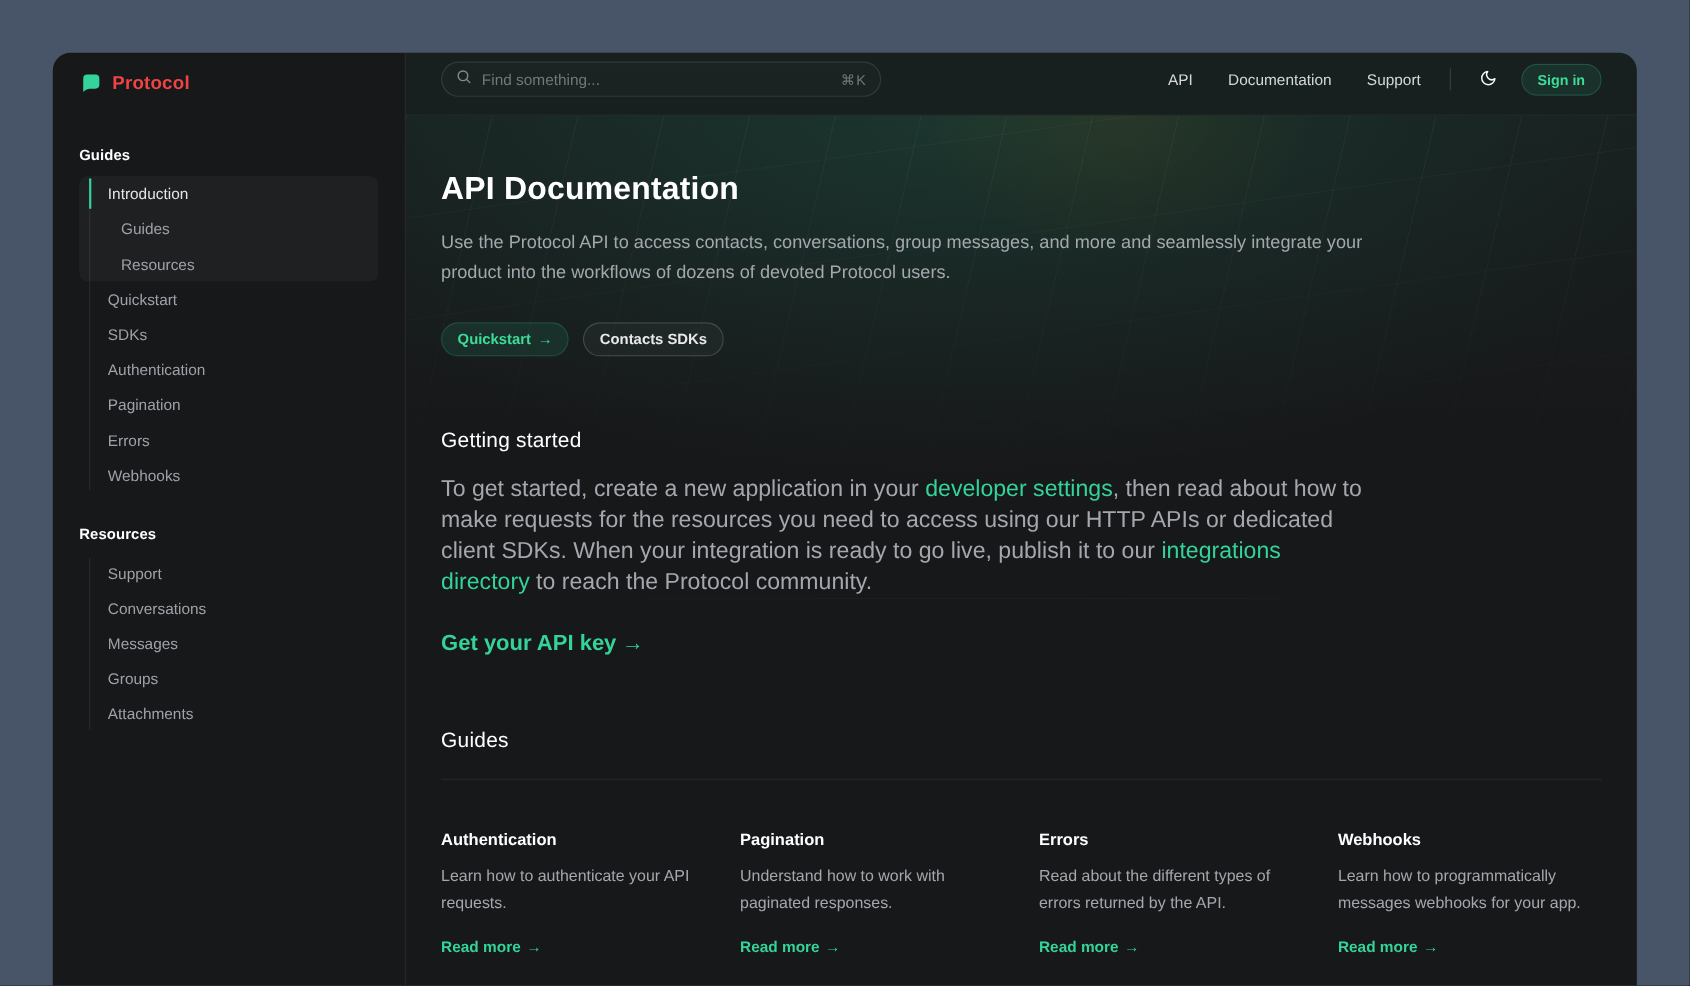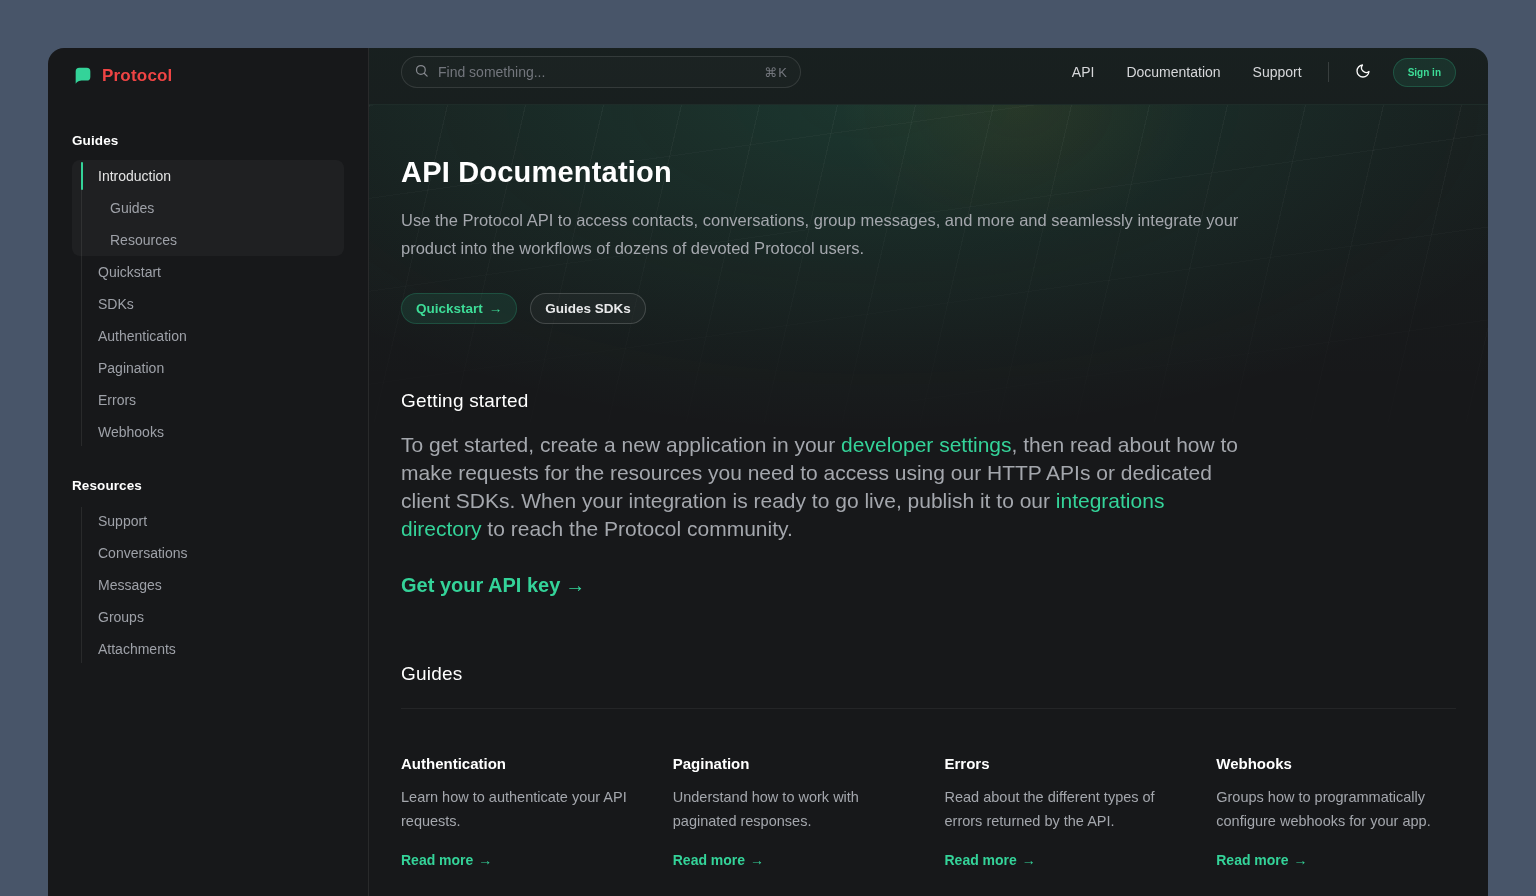--- a/index.html
+++ b/index.html
@@ -91,21 +91,21 @@
     width:1px; height:20px; background:rgba(255,255,255,0.14); margin-left:26px;
   }
   .icon-btn {
     background:none; border:none; margin-left:22px; cursor:pointer;
     display:flex; align-items:center; padding:4px;
   }
   .signin-btn {
     margin-left:18px; height:29px; padding:0 15px; border-radius:9999px;
     background:rgba(52,211,153,0.10);
     box-shadow:inset 0 0 0 1px rgba(52,211,153,0.22);
-    color:#3ddc97; font-size:10px; font-weight:600; border:none; cursor:pointer;
+    color:#3ddc97; font-size:13px; font-weight:600; border:none; cursor:pointer;
     font-family:"Liberation Sans", sans-serif;
   }
   
   .content { position:relative; z-index:1; padding:0 32px; }
   .page-title { margin-top:60px; color:#ffffff; font-size:29px; font-weight:700; letter-spacing:0.2px; }
   .lead {
     margin-top:17px; max-width:845px;
     color:#a4a7ad; font-size:16.5px; line-height:28px;
   }
   .cta-row { margin-top:31px; display:flex; gap:13px; }
@@ -217,21 +217,21 @@
 
     <article class="content">
       <h1 class="page-title">API Documentation</h1>
       <p class="lead">Use the Protocol API to access contacts, conversations, group messages, and more and seamlessly integrate your product into the workflows of dozens of devoted Protocol users.</p>
 
       <div class="cta-row">
         <a href="#" class="btn btn-primary">
           <span>Quickstart</span>
           <span class="arrow">→</span>
         </a>
-        <a href="#" class="btn btn-secondary">Guides SDKs</a>
+        <a href="#" class="btn btn-secondary">Contacts SDKs</a>
       </div>
 
       <section class="getting-started">
         <h2 class="section-title">Getting started</h2>
         <p class="body-text">
           <span>To get started, create a new application in your </span><a href="#" class="inline-link">developer settings</a><span>, then read about how to make requests for the resources you need to access using our HTTP APIs or dedicated client SDKs. When your integration is ready to go live, publish it to our </span><a href="#" class="inline-link">integrations directory</a><span> to reach the Protocol community.</span>
         </p>
         <a href="#" class="text-cta">
           <span>Get your API key</span>
           <span class="arrow">→</span>
@@ -265,21 +265,21 @@
             <h3 class="card-title">Errors</h3>
             <p class="card-desc">Read about the different types of errors returned by the API.</p>
             <a href="#" class="card-cta">
               <span>Read more</span>
               <span class="arrow">→</span>
             </a>
           </div>
 
           <div class="card">
             <h3 class="card-title">Webhooks</h3>
-            <p class="card-desc">Groups how to programmatically configure webhooks for your app.</p>
+            <p class="card-desc">Learn how to programmatically messages webhooks for your app.</p>
             <a href="#" class="card-cta">
               <span>Read more</span>
               <span class="arrow">→</span>
             </a>
           </div>
 
         </div>
       </section>
     </article>
   </div>

